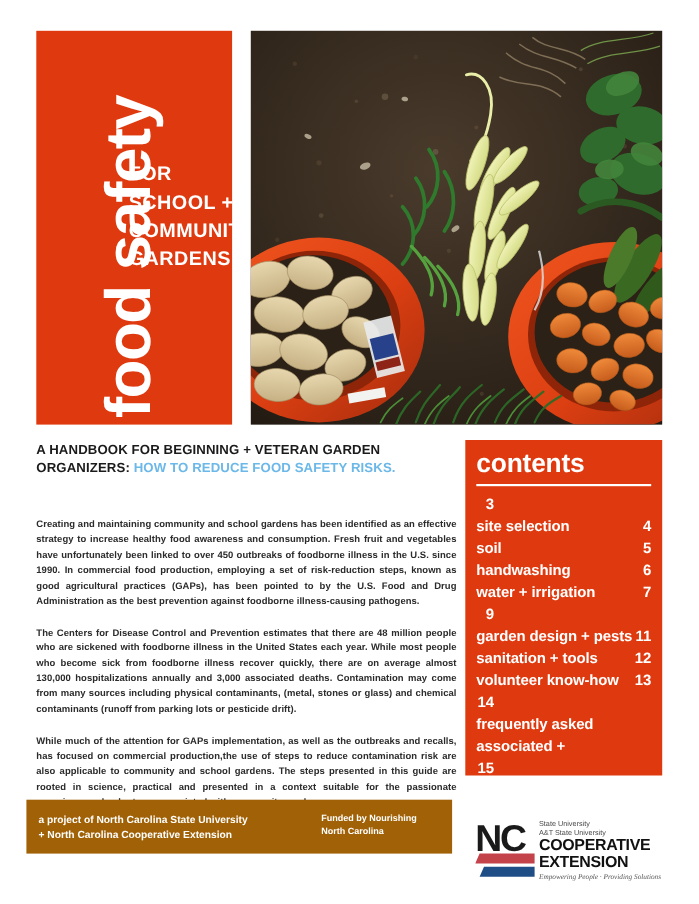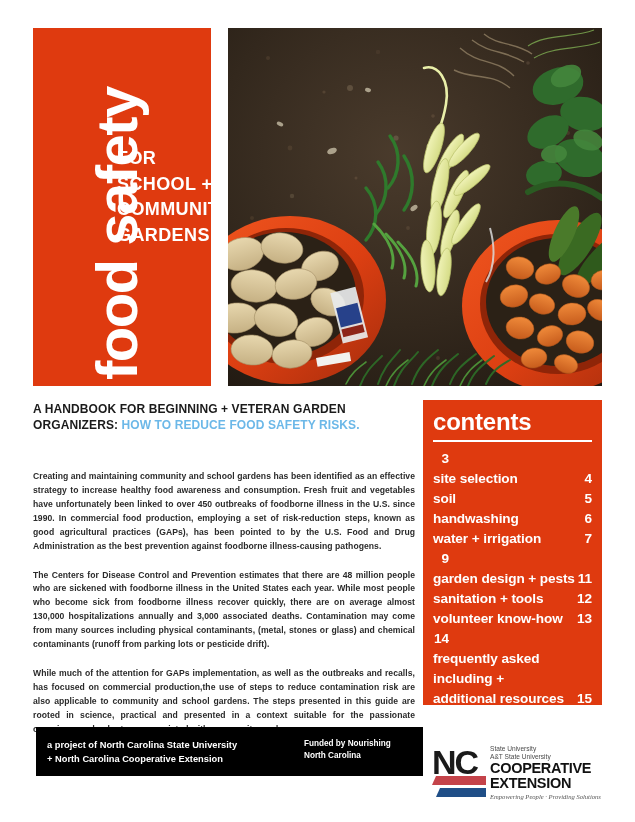--- a/index.html
+++ b/index.html
@@ -57,21 +57,21 @@
   .toc-row{
     display:flex;align-items:baseline;font-size:13.6px;font-weight:700;
     line-height:1.47;letter-spacing:-.1px;
   }
   .toc-row .lbl{flex:1 1 auto;white-space:nowrap;}
   .toc-row .pg{flex:0 0 auto;text-align:right;min-width:16px;}
   .toc-row.multi{display:block;}
 
   
   .footer-bar{
-    position:absolute;left:36px;top:727px;width:387px;height:49px;background:#000000;
+    position:absolute;left:24px;top:727px;width:387px;height:49px;background:#a16207;
   }
   .footer-bar .left{
     position:absolute;left:11px;top:11px;width:238px;
     font-size:9.3px;font-weight:700;color:#fff;line-height:1.55;
   }
   .footer-bar .right{
     position:absolute;left:268px;top:11px;width:110px;
     font-size:8.2px;font-weight:700;color:#fff;line-height:1.5;
   }
 
@@ -327,23 +327,22 @@
     <div class="toc-row">
       <span class="lbl">volunteer know-how</span>
       <span class="pg">13</span>
     </div>
     <div class="toc-row">
       <span class="pg">14</span>
     </div>
 
     <div class="toc-row multi">
       <div>frequently asked</div>
-      <div>including +</div>
+      <div>associated +</div>
       <div style="display:flex;align-items:baseline;">
-        <span class="lbl">additional resources</span>
         <span class="pg">15</span>
       </div>
     </div>
   </div>
 
   <div class="footer-bar">
     <div class="left">
       <div>a project of North Carolina State University</div>
       <div>+ North Carolina Cooperative Extension</div>
     </div>

